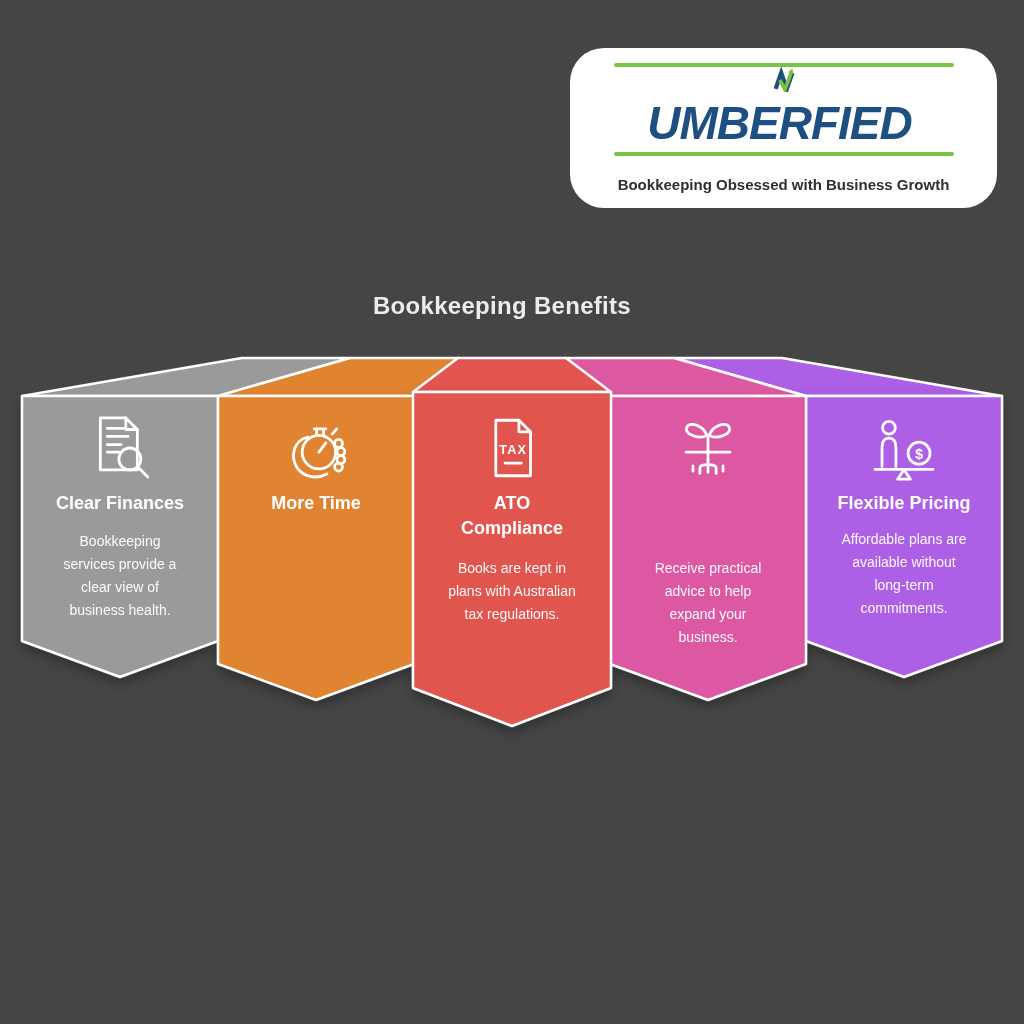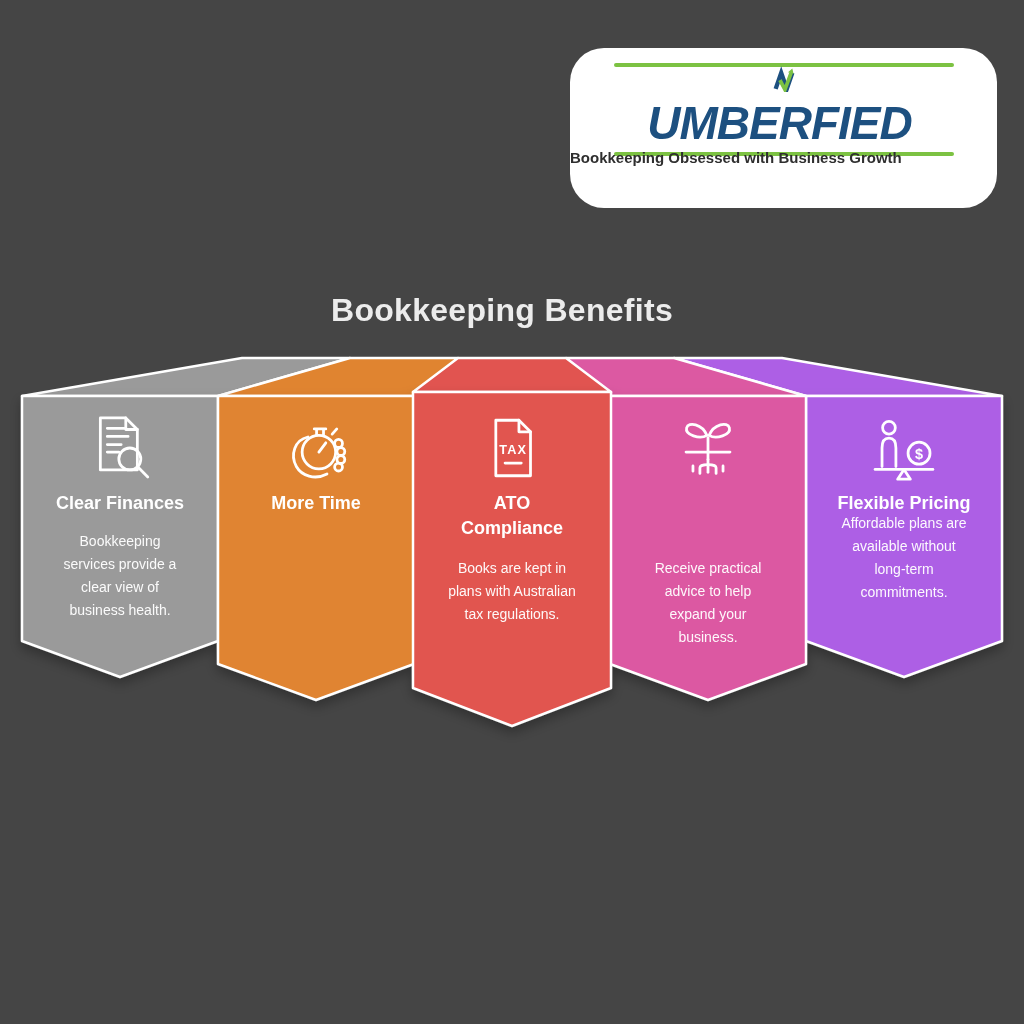--- a/index.html
+++ b/index.html
@@ -24,49 +24,49 @@
   .logo-line.bottom { top:104px; }
   .logo-brand {
     position:absolute; top:18px; left:0; width:100%; height:84px;
     display:flex; justify-content:center; align-items:center;flex-direction:column;
   }
   .brand-text {
     font-size:46px; font-weight:800; font-style:italic;
     color:#1d5080; letter-spacing:-1px; margin-left:-8px; padding-top:4px;
   }
   .logo-tagline {
-    position:absolute; top:101px; left:0; width:100%;
-    font-size:15px; font-weight:700; color:#2f2f2f;
+    position:absolute; top:128px; left:0; width:100%;
+    text-align:center; font-size:15px; font-weight:700; color:#2f2f2f;
   }
 
   
   .page-title {
     position:absolute; top:292px; left:0; width:1004px;
-    text-align:center; font-size:32px; font-weight:700; color:#ececec;
+    text-align:center; font-size:24px; font-weight:700; color:#ececec;
     letter-spacing:0.3px;
   }
 
   
   .banners { position:absolute; left:0; top:0; width:1024px; height:1024px; }
 
   
   .card-icon { position:absolute; top:411px; width:74px; height:74px; }
   .card-title {
     position:absolute; top:491px; text-align:center; color:#ffffff;
     font-size:18px; font-weight:700; line-height:25px; white-space:pre-line;
   }
   .card-body {
     position:absolute; text-align:center; color:rgba(255,255,255,0.96);
     font-size:14px; line-height:23px; white-space:pre-line;
   }
   .ci0 { left:83px; }  .ct0 { left:22px;  width:196px; } .cb0 { left:30px;  width:180px; top:530px; }
   .ci1 { left:279px; } .ct1 { left:218px; width:196px; } .cb1 { left:226px; width:180px; top:530px; }
   .ci2 { left:475px; } .ct2 { left:413px; width:198px; } .cb2 { left:421px; width:182px; top:557px; }
   .ci3 { left:671px; } .ct3 { left:610px; width:196px; } .cb3 { left:618px; width:180px; top:557px; }
-  .ci4 { left:867px; } .ct4 { left:806px; width:196px; } .cb4 { left:814px; width:180px; top:512px; }
+  .ci4 { left:867px; } .ct4 { left:806px; width:196px; } .cb4 { left:814px; width:180px; top:528px; }
 </style>
 </head>
 <body style="background: rgb(69, 69, 69);">
 
 <div class="stage">
 
   <svg class="banners" viewBox="0 0 1024 1024" aria-hidden="true">
     <defs>
       <filter id="sh" x="-20%" y="-20%" width="140%" height="140%">
         <feDropShadow dx="0" dy="6" stdDeviation="6" flood-color="#000000" flood-opacity="0.28"></feDropShadow>

